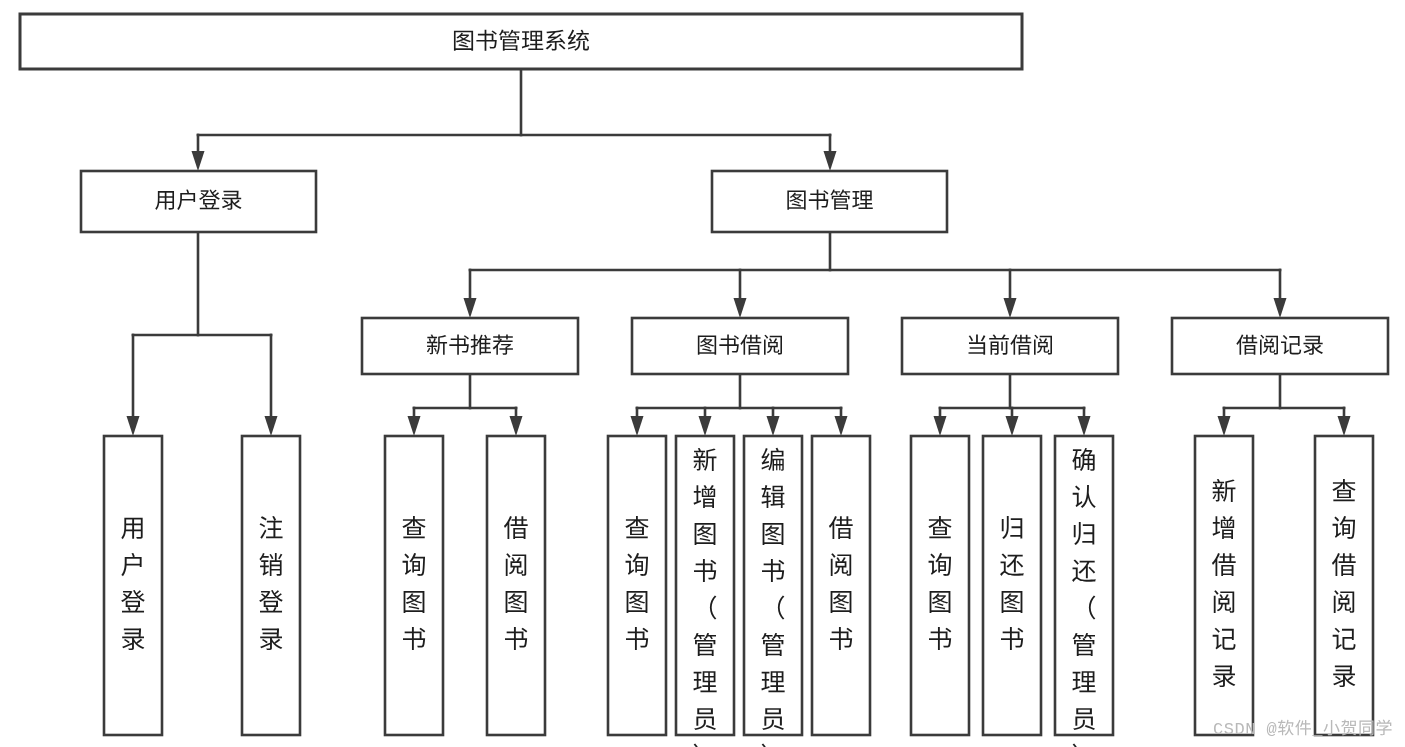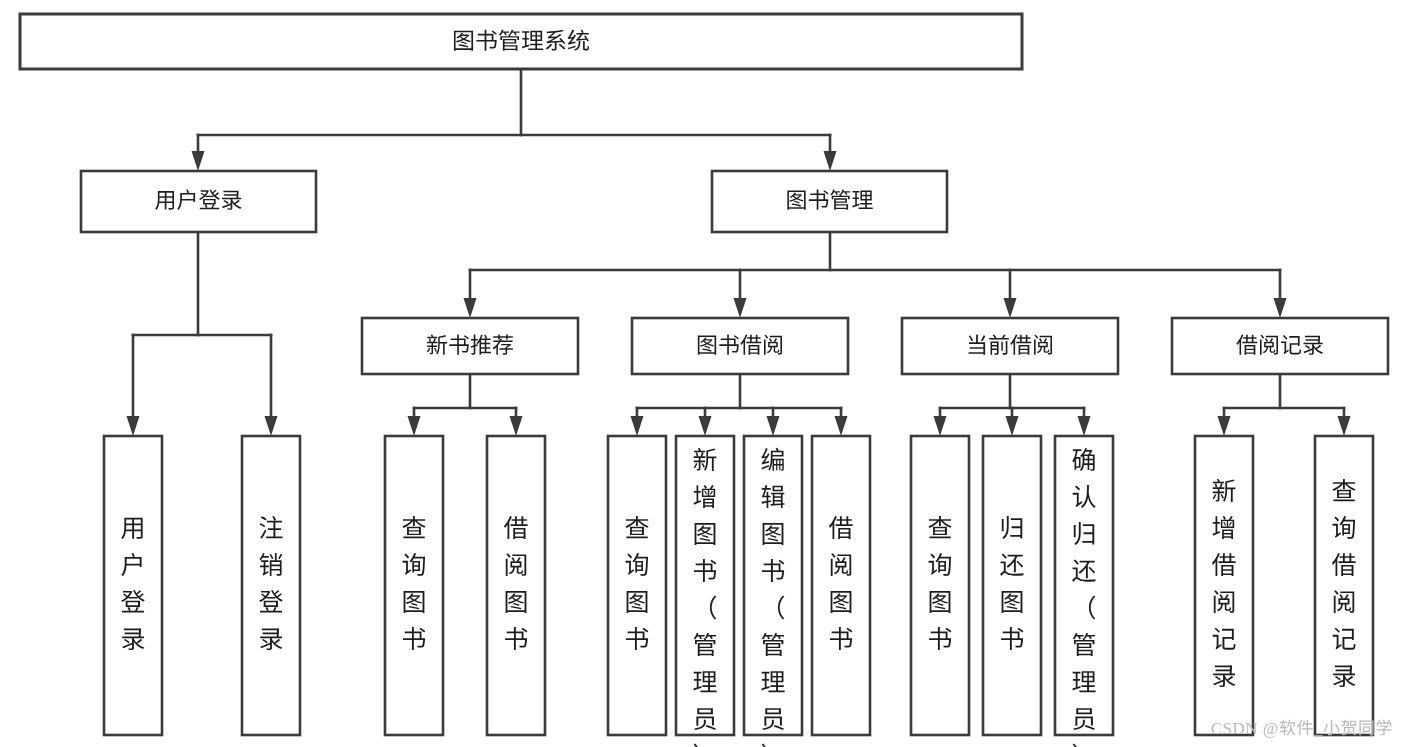--- a/index.html
+++ b/index.html
@@ -54,21 +54,21 @@
     font-family: "Liberation Sans", "DejaVu Sans", sans-serif;
     fill: #1d1d1d;
     font-size: 25px;
     text-anchor: middle;
     dominant-baseline: middle;
   }
   .watermark {
     position: absolute;
     right: 12px;
     bottom: 8px;
-    font-family: Liberation Serif, serif;
+    font-family: Liberation Mono, monospace;
     font-size: 17px;
     color: #b9b9b9;
     letter-spacing: 0.5px;
     white-space: nowrap;
     user-select: none;
   }
 </style>
 </head>
 <body>
 

